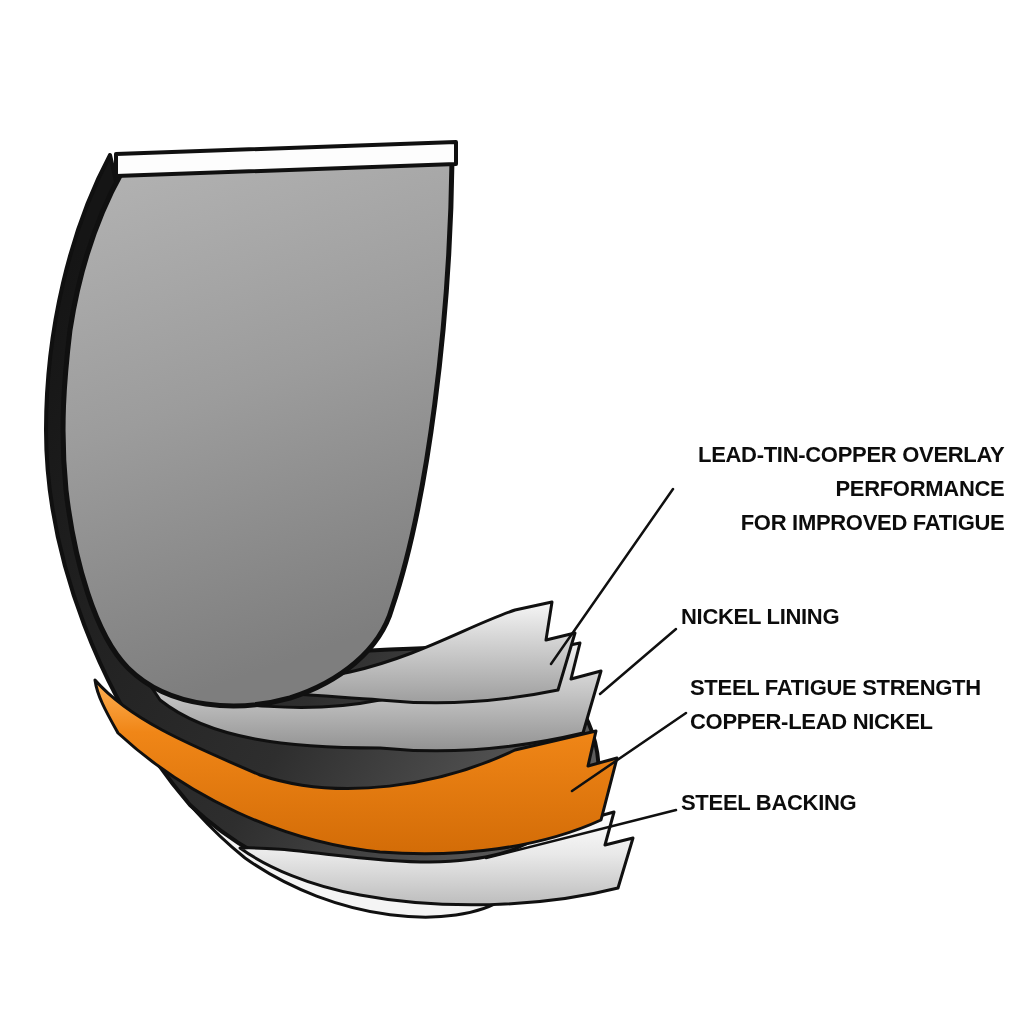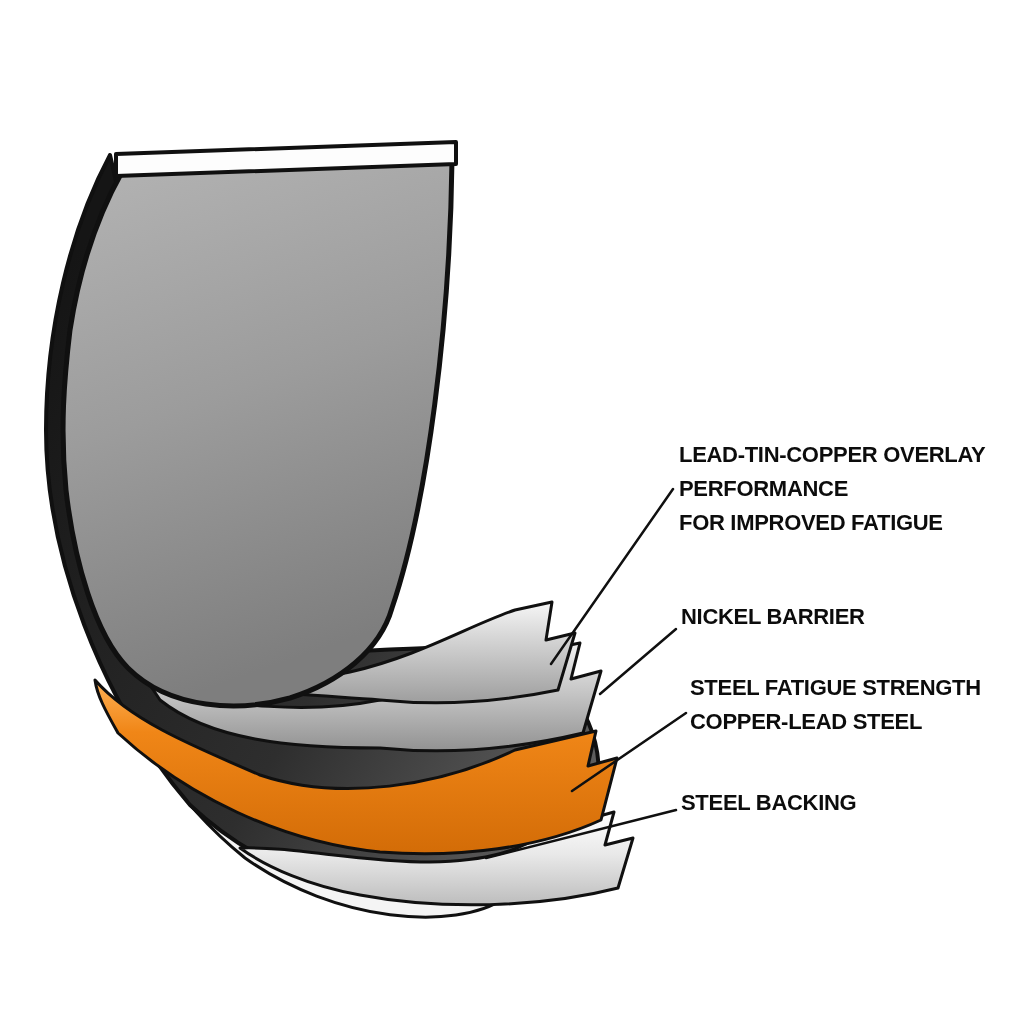--- a/index.html
+++ b/index.html
@@ -84,32 +84,32 @@
     <path d="M 122,172 L 452,160 C 450,320 428,502 392,608 C 380,650 340,682 290,698 C 240,712 170,710 128,668 C 95,635 74,560 66,490 C 60,430 64,380 70,330 C 80,265 98,215 122,172 Z" fill="url(#gShell)" stroke="var(--outline-black,#101010)" stroke-width="5" stroke-linejoin="round"></path>
 
     <path d="M 116,154 L 456,142 L 456,164 L 116,176 Z" fill="#fdfdfd" stroke="var(--outline-black,#101010)" stroke-width="4" stroke-linejoin="round"></path>
 
     <line x1="673" y1="489" x2="551" y2="664" stroke="var(--outline-black,#101010)" stroke-width="2.5" stroke-linecap="round"></line>
     <line x1="676" y1="629" x2="600" y2="694" stroke="var(--outline-black,#101010)" stroke-width="2.5" stroke-linecap="round"></line>
     <line x1="686" y1="713" x2="572" y2="791" stroke="var(--outline-black,#101010)" stroke-width="2.5" stroke-linecap="round"></line>
     <line x1="676" y1="810" x2="486" y2="858" stroke="var(--outline-black,#101010)" stroke-width="2.5" stroke-linecap="round"></line>
   </svg>
 
-  <div class="callout" style="left:679px; top:438px;">
+  <div class="callout" style="left:698px; top:438px;text-align:right;">
     <div>LEAD-TIN-COPPER OVERLAY</div>
     <div>PERFORMANCE</div>
     <div>FOR IMPROVED FATIGUE</div>
   </div>
 
   <div class="callout" style="left:681px; top:600px;">
-    <div>NICKEL BARRIER</div>
+    <div>NICKEL LINING</div>
   </div>
 
   <div class="callout" style="left:690px; top:671px;">
     <div>STEEL FATIGUE STRENGTH</div>
-    <div>COPPER-LEAD STEEL</div>
+    <div>COPPER-LEAD NICKEL</div>
   </div>
 
   <div class="callout" style="left:681px; top:786px;">
     <div>STEEL BACKING</div>
   </div>
 
 </div>
 
 </body></html>

